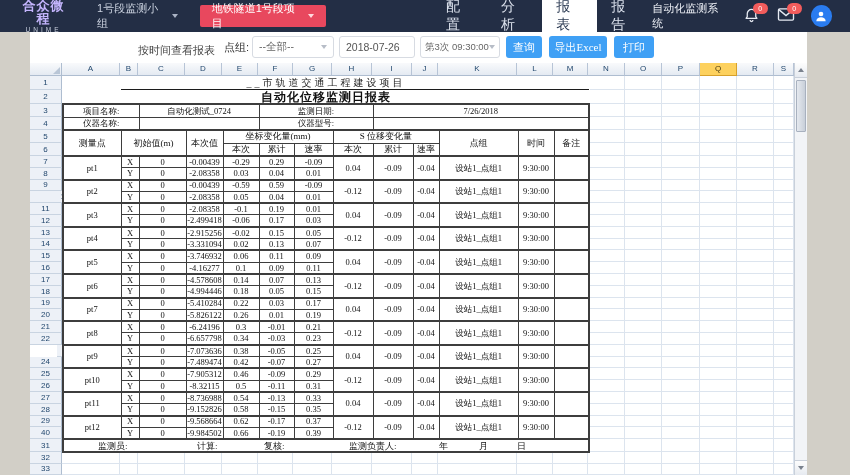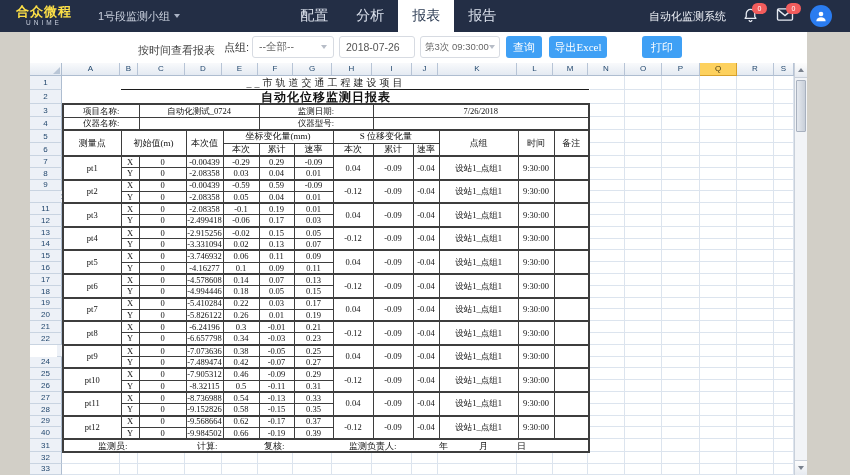--- a/index.html
+++ b/index.html
@@ -3,21 +3,21 @@
 <meta charset="utf-8">
 <style>
   html,body{margin:0;padding:0;}
   #app{position:relative;width:850px;height:475px;overflow:hidden;background:#d2cfc7;
        font-family:"Liberation Sans","DejaVu Sans",sans-serif;}
 
   
   .navbar{position:absolute;left:0;top:0;width:850px;height:32px;background:#232e45;
           display:flex;align-items:center;color:#e8ecf4;}
   .logo{margin-left:16px;text-align:center;line-height:1;}
-  .logo .t{font-size:13px;font-weight:bold;color:#fde047;letter-spacing:1px;}
+  .logo .t{font-size:13px;font-weight:bold;color:#c4b5fd;letter-spacing:1px;}
   .logo .s{font-size:6.5px;letter-spacing:3px;color:#c7cedd;margin-top:2px;}
   .navsel{margin-left:26px;font-size:11px;color:#ccd3e0;display:flex;align-items:center;gap:4px;cursor:pointer;}
   .projbtn{margin-left:22px;height:22px;padding:0 12px;background:#e8485e;color:#fff;font-size:11px;
            border-radius:2px;display:flex;align-items:center;gap:4px;cursor:pointer;}
   .caret{width:0;height:0;border-left:3.5px solid transparent;border-right:3.5px solid transparent;
          border-top:4px solid #aab3c5;}
   .projbtn .caret{border-top-color:#ffd9de;}
   .menu{display:flex;align-items:center;height:32px;margin-left:106px;}
   .mitem{font-size:14px;color:#dde3ee;padding:0 14px;height:48px;display:flex;align-items:center;cursor:pointer;}
   .mitem.active{background:#fff;color:#2b3a52;}
@@ -91,20 +91,24 @@
 
 <div id="app">
 
   <div class="navbar">
     <div class="logo">
       <div class="t">合众微程</div>
       <div class="s">UNIME</div>
     </div>
     <div class="navsel">
       <span>1号段监测小组</span>
+      <i class="caret"></i>
+    </div>
+    <div class="projbtn">
+      <span>地铁隧道1号段项目</span>
       <i class="caret"></i>
     </div>
     <div class="menu">
       <div class="mitem">配置</div>
       <div class="mitem">分析</div>
       <div class="mitem active">报表</div>
       <div class="mitem">报告</div>
     </div>
     <div class="nav-right">
       <span class="sysname">自动化监测系统</span>
@@ -140,21 +144,21 @@
     </div>
     <div class="tbox" style="left:309px;width:76px;">
       <span style="color:#555;">2018-07-26</span>
     </div>
     <div class="tbox" style="left:390px;width:80px;font-size:9.5px;padding:0 4px;">
       <span>第3次  09:30:00</span>
       <i class="caret"></i>
     </div>
     <div class="tbtn" style="left:476px;width:36px;">查询</div>
     <div class="tbtn" style="left:519px;width:58px;font-family:Liberation Serif, serif;">导出Excel</div>
-    <div class="tbtn" style="left:612px;width:40px;">打印</div>
+    <div class="tbtn" style="left:584px;width:40px;">打印</div>
   </div>
 
   <div class="sheet" id="sheet">
     <div class="corner">
         <i></i>
       </div>
   <div class="colhead" style="left: 32px; width: 58px;">A</div>
       <div class="colhead" style="left: 90px; width: 18px;">B</div>
       <div class="colhead" style="left: 108px; width: 47px;">C</div>
       <div class="colhead" style="left: 155px; width: 37px;">D</div>

